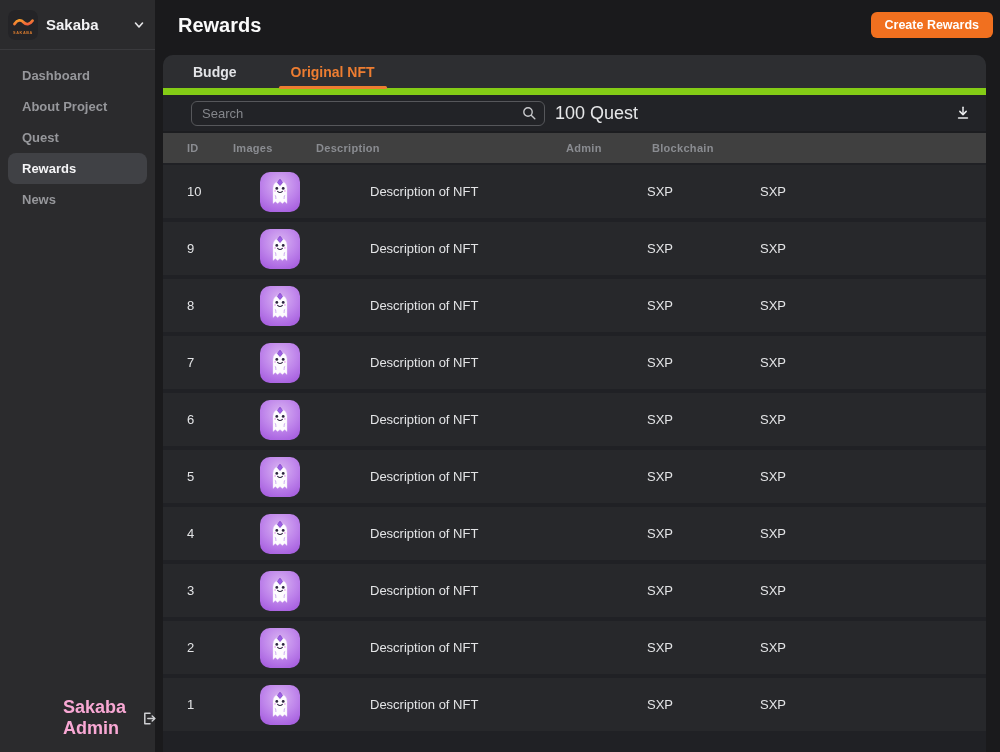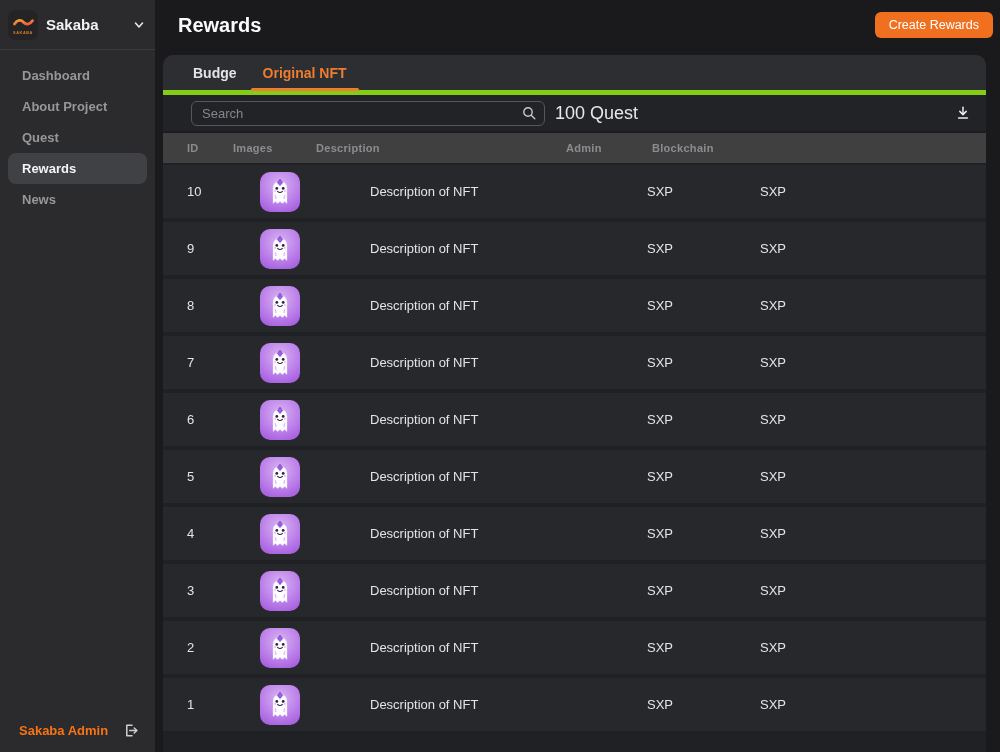--- a/index.html
+++ b/index.html
@@ -12,34 +12,34 @@
   .sidebar{ width:155px; min-width:155px; background:#2b2b2d; display:flex; flex-direction:column; }
   .side-head{ height:50px; display:flex; align-items:center; padding:0 10px 0 8px;
     border-bottom:1px solid #3a3a3d; cursor:pointer; }
   .logo-tile{ width:30px; height:30px; border-radius:7px; overflow:hidden; flex:none; }
   .brand-name{ font-size:15px; font-weight:700; color:#f2f2f4; margin-left:8px; flex:1; }
   .side-nav{ padding:10px 8px; flex:1; }
   .side-item{ height:31px; display:flex; align-items:center; padding:0 14px; border-radius:8px;
     font-size:13px; font-weight:600; color:#96979b; cursor:pointer; }
   .side-item.active{ background:#404145; color:#f4f4f6; }
   .side-foot{ padding:0 0 13px 19px; display:flex; align-items:center; gap:14px; }
-  .side-foot .user{ font-size:13px; font-weight:600; color:#f97316; }
+  .side-foot .user{ font-size:18px; font-weight:600; color:#f9a8d4;margin-left:44px; }
   .icon-btn{ cursor:pointer; display:flex; align-items:center; }
   
   .main{ flex:1; display:flex; flex-direction:column; min-width:0; }
   .main-head{ height:50px; display:flex; align-items:center; padding:0 7px 0 23px; }
   .page-title{ font-size:20px; font-weight:700; color:#fafafa; flex:1; }
   .create-btn{ background:var(--accent,#F1701F); color:#fff; border:none; border-radius:6px;
-    height:26px; padding:0 14px; font-size:12.5px; font-weight:400; cursor:pointer;
+    height:26px; padding:0 14px; font-size:12.5px; font-weight:700; cursor:pointer;
     font-family:inherit; }
   .panel{ margin:5px 14px 0 8px; background:#202125; border-radius:10px 10px 0 0;
     flex:1; display:flex; flex-direction:column; overflow:hidden; }
   
-  .tabbar{ height:40px; background:#2d2e31; border-bottom:5px solid #84cc16;
-    display:flex; align-items:flex-end; padding:0 18px; gap:2px; }
+  .tabbar{ height:40px; background:#2d2e31; border-bottom:7px solid #84cc16;
+    display:flex; align-items:flex-end; padding:0 18px; gap:30px; }
   .tab{ position:relative; padding:0 12px; height:100%; display:flex; align-items:center;
     font-size:14px; font-weight:600; color:#e3e4e7; cursor:pointer; }
   .tab.active{ color:var(--accent2,#ED7D31); }
   .tab .underline{ display:none; }
   .tab.active .underline{ display:block; position:absolute; left:0; right:0; bottom:-1px;
     height:3px; border-radius:3px; background:var(--accent2,#ED7D31); }
   
   .toolbar{ height:38px; background:#222327; display:flex; align-items:center;
     padding:0 15px; border-bottom:2px solid #1c1d20; }
   .search-wrap{ position:relative; width:367px;padding-left:13px; }

